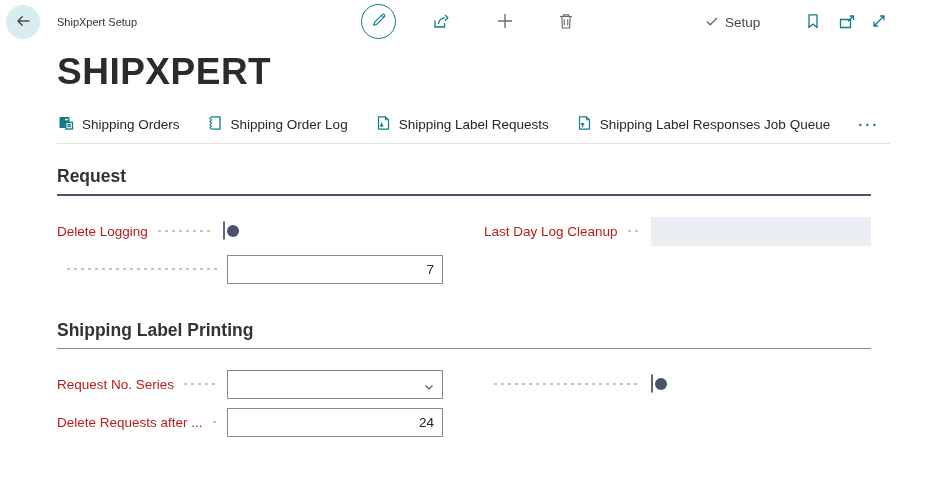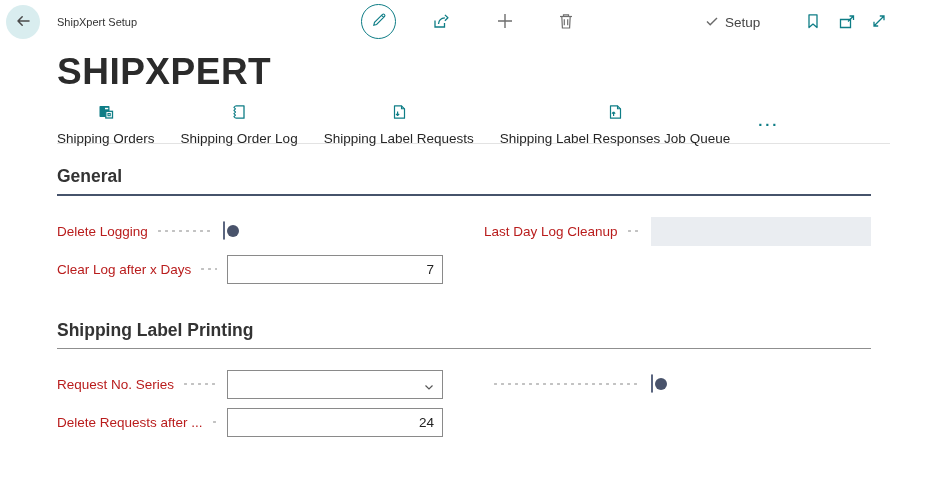--- a/index.html
+++ b/index.html
@@ -48,21 +48,20 @@
   
   .action-bar {
     display:flex; align-items:center; gap:26px;
     margin:13px 38px 0 57px; height:38px;
     border-bottom:1px solid #e3e3e3;
   }
   .action-item {
     display:flex; align-items:center; gap:7px;
     font-size:13.5px; color:#262626; background:none; border:none; padding:0;
     white-space:nowrap;
-    flex-direction:column;
   }
   .more-btn {
     background:none; border:none; color:#0e7d86;
     font-size:15px; font-weight:bold; letter-spacing:2px; padding:0 2px;
   }
 
   
   .section { margin:0 57px; }
   .section-head {
     font-size:17.5px; font-weight:700; color:#333; padding-bottom:7px;
@@ -224,32 +223,31 @@
           <path d="M11.5 2.8 v3 h3" stroke-width="1.1"></path>
           <path d="M7.6 13 v-4 M7.6 9 l-1.6 1.6 M7.6 9 l1.6 1.6" stroke-width="1.2"></path>
         </svg>
     </span>
     <span>Shipping Label Responses Job Queue</span>
   </button>
   <button class="more-btn">···</button>
 </div>
 
 <div class="section">
-  <div class="section-head head-general">General</div>
+  <div class="section-head head-general">Request</div>
   <div class="fields">
     <div class="col-left">
       <div class="frow">
         <span class="flabel">Delete Logging</span>
         <span class="leader"></span>
         <span class="ctrl toggle-wrap">
           <span class="toggle"><span class="knob"></span></span>
         </span>
       </div>
       <div class="frow">
-        <span class="flabel">Clear Log after x Days</span>
         <span class="leader"></span>
         <input class="textbox num ctrl" value="7" style="">
       </div>
     </div>
     <div class="col-right">
       <div class="frow">
         <span class="flabel">Last Day Log Cleanup</span>
         <span class="leader"></span>
         <span class="disabled-box ctrl"></span>
       </div>

